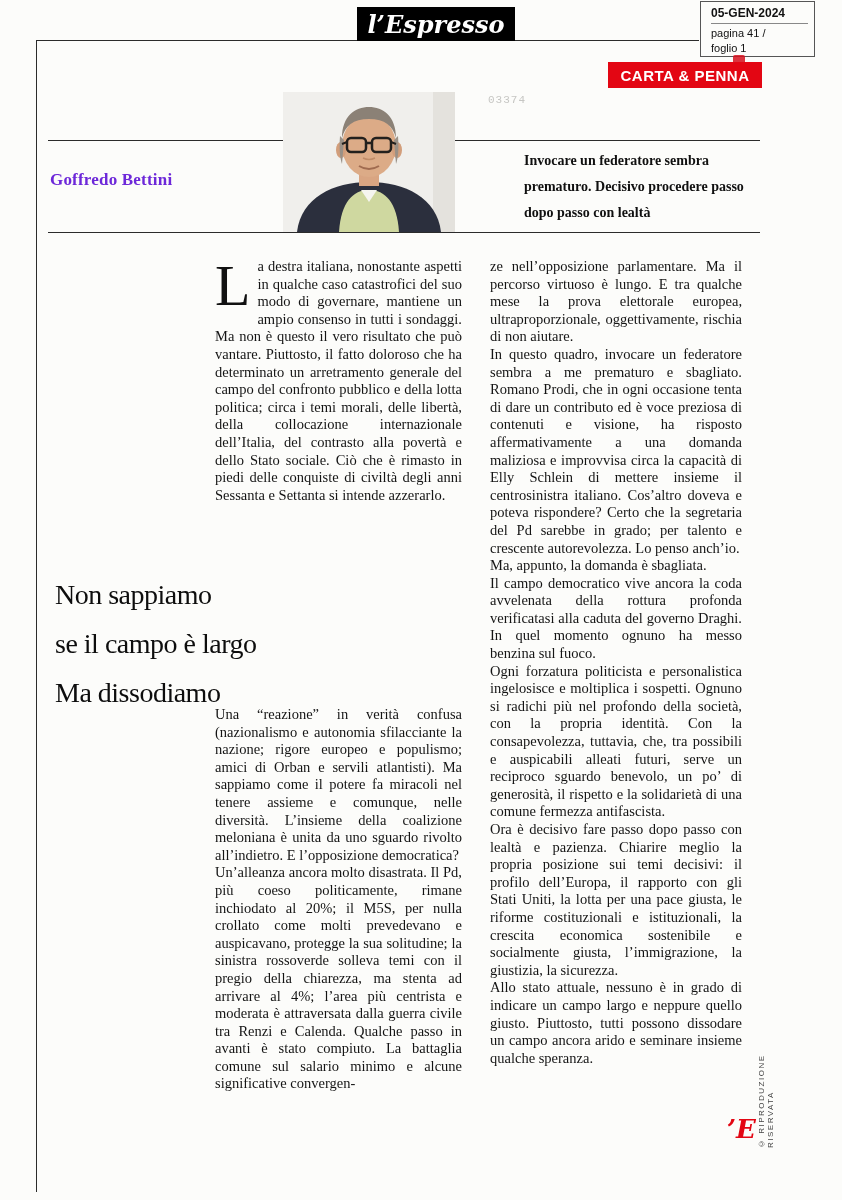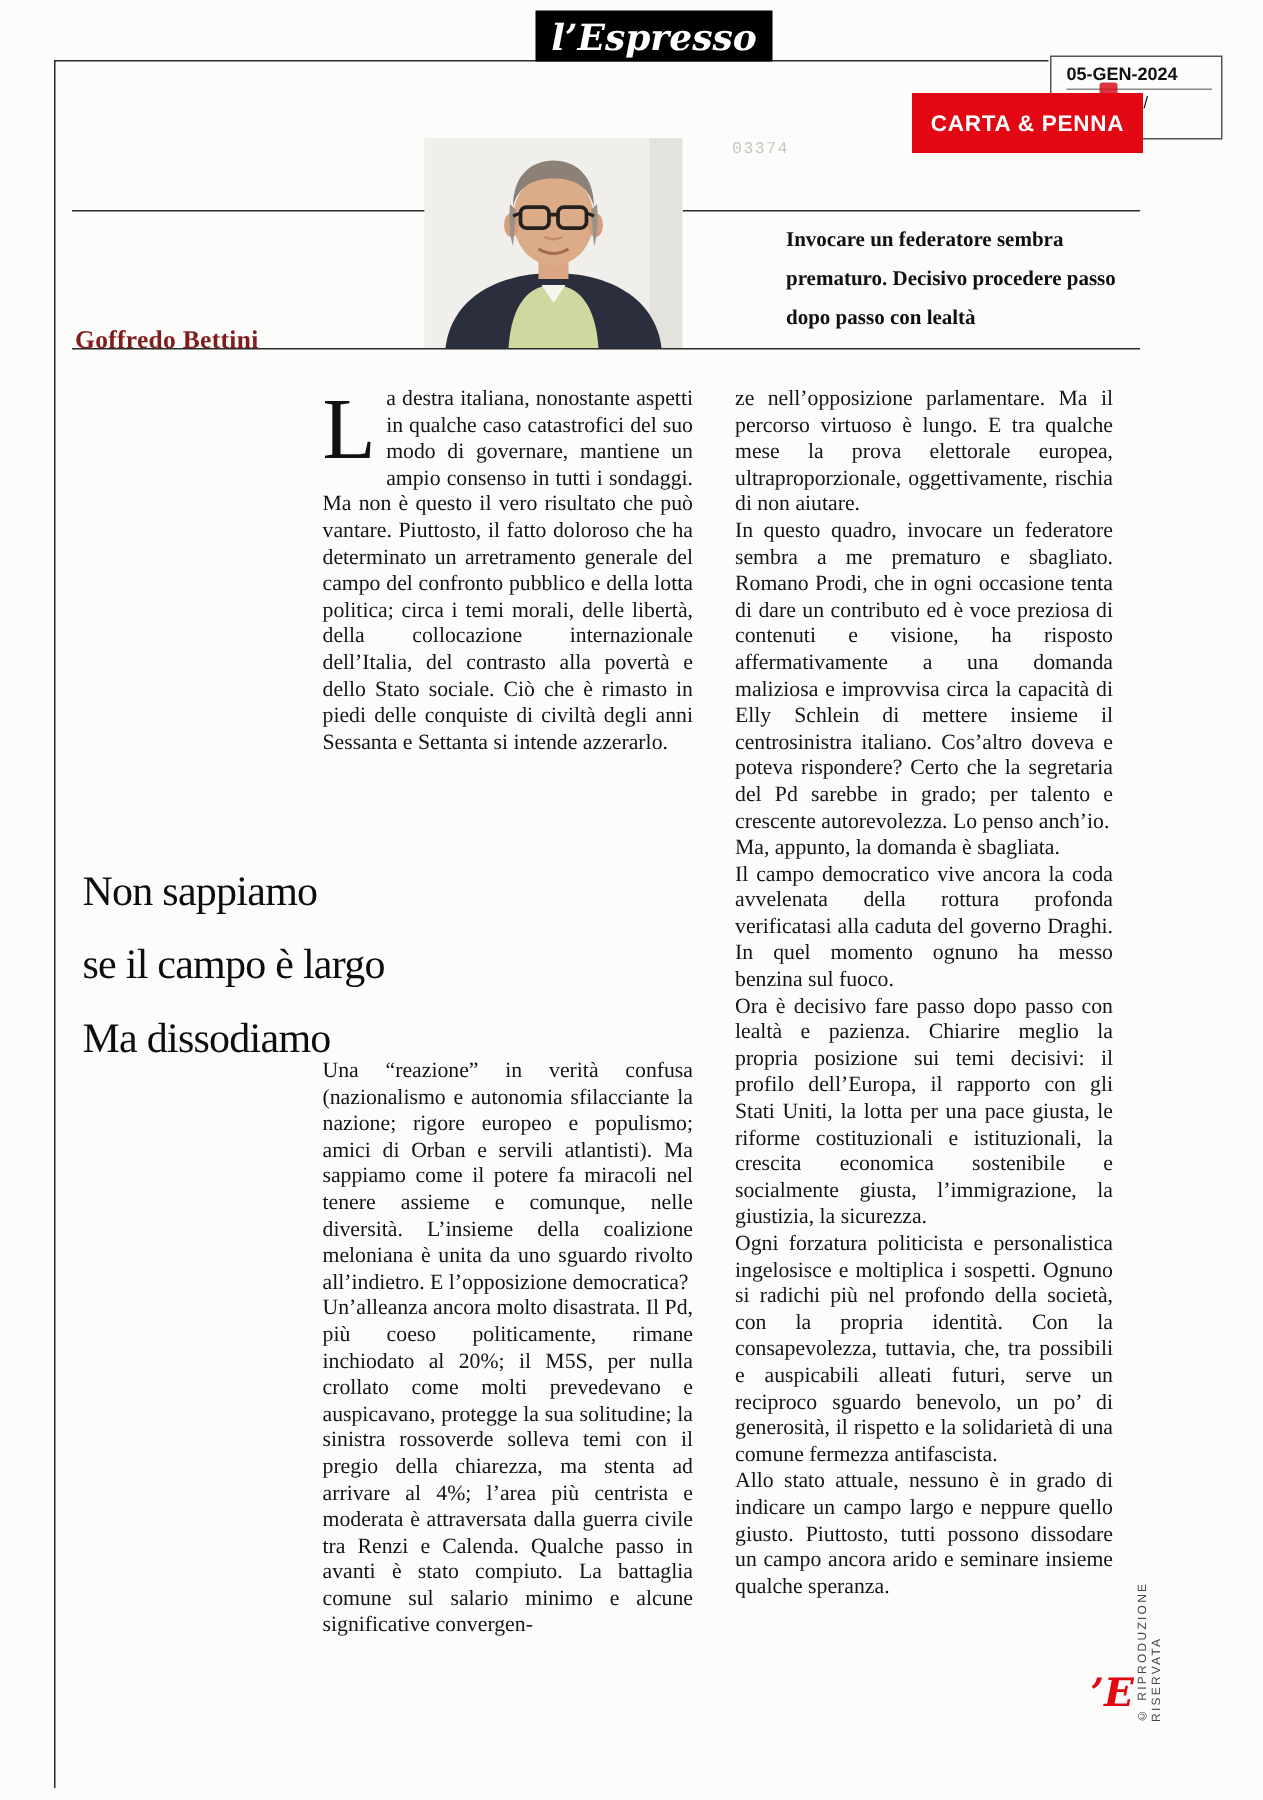--- a/index.html
+++ b/index.html
@@ -15,43 +15,43 @@
   .logo {
     position:absolute; left:357px; top:7px; width:158px; height:34px;
     background:#000; color:#fff; display:flex; align-items:center; justify-content:center;
     font-family:"DejaVu Serif", serif; font-style:italic; font-weight:700; font-size:24px;
   }
   
   .info-box {
     position:absolute; left:700px; top:1px; width:115px; height:56px;
     border:1px solid #555; background:#fcfcfa;
     font-family:"Liberation Sans", sans-serif; font-size:11px; line-height:15px;
-    padding:4px 6px 0 10px; color:#111;margin-top:36px;
+    padding:4px 6px 0 10px; color:#111;
   }
   .info-box .date { font-weight:700; font-size:12px; border-bottom:1px solid #888; padding-bottom:2px; margin-bottom:2px; }
   .red-smudge { position:absolute; left:733px; top:55px; width:12px; height:9px; background:#d5101d; opacity:.85; border-radius:2px; }
   
   .banner {
-    position:absolute; left:608px; top:62px; width:154px; height:40px;
+    position:absolute; left:608px; top:62px; width:154px; height:26px;
     background:#e30613; color:#fff; display:flex; align-items:center; justify-content:center;
     font-family:"Liberation Sans", sans-serif; font-weight:700; font-size:15px; letter-spacing:.5px;
   }
   .watermark {
     position:absolute; color:#c6c6c3; font-family:Liberation Mono, monospace;
     font-size:11px; letter-spacing:1px;
   }
   .wm1 { left:318px; top:97px; }
   .wm2 { left:488px; top:94px; }
   
   .rule { position:absolute; left:48px; width:712px; height:1px; background:#2b2b2b; }
   .rule-top { top:140px; }
   .rule-bottom { top:232px; }
   .author {
-    position:absolute; left:50px; top:170px; color:#7f1d1d;
-    font-weight:700; font-size:17px; letter-spacing:.2px;margin-top:47px;
+    position:absolute; left:50px; top:170px; color:#6d28d9;
+    font-weight:700; font-size:17px; letter-spacing:.2px;
   }
   .photo { position:absolute; left:283px; top:92px; width:172px; height:140px; background:#efeeea; }
   .standfirst {
     position:absolute; left:524px; top:148px; width:240px;
     font-weight:700; font-size:14px; line-height:26px; color:#101010;
   }
   
   .bodytext { font-size:14.5px; line-height:17.6px; text-align:justify; color:#141414; }
   .bodytext p { margin:0; }
   .col1a { position:absolute; left:215px; top:258px; width:247px; }
@@ -141,21 +141,21 @@
   <div class="bodytext col1b">
     <p>Una “reazione” in verità confusa (nazionalismo e autonomia sfilacciante la nazione; rigore europeo e populismo; amici di Orban e servili atlantisti). Ma sappiamo come il potere fa miracoli nel tenere assieme e comunque, nelle diversità. L’insieme della coalizione meloniana è unita da uno sguardo rivolto all’indietro. E l’opposizione democratica?</p>
     <p>Un’alleanza ancora molto disastrata. Il Pd, più coeso politicamente, rimane inchiodato al 20%; il M5S, per nulla crollato come molti prevedevano e auspicavano, protegge la sua solitudine; la sinistra rossoverde solleva temi con il pregio della chiarezza, ma stenta ad arrivare al 4%; l’area più centrista e moderata è attraversata dalla guerra civile tra Renzi e Calenda. Qualche passo in avanti è stato compiuto. La battaglia comune sul salario minimo e alcune significative convergen-</p>
   </div>
 
   <div class="bodytext col2">
     <p>ze nell’opposizione parlamentare. Ma il percorso virtuoso è lungo. E tra qualche mese la prova elettorale europea, ultraproporzionale, oggettivamente, rischia di non aiutare.</p>
     <p>In questo quadro, invocare un federatore sembra a me prematuro e sbagliato. Romano Prodi, che in ogni occasione tenta di dare un contributo ed è voce preziosa di contenuti e visione, ha risposto affermativamente a una domanda maliziosa e improvvisa circa la capacità di Elly Schlein di mettere insieme il centrosinistra italiano. Cos’altro doveva e poteva rispondere? Certo che la segretaria del Pd sarebbe in grado; per talento e crescente autorevolezza. Lo penso anch’io.</p>
     <p>Ma, appunto, la domanda è sbagliata.</p>
     <p>Il campo democratico vive ancora la coda avvelenata della rottura profonda verificatasi alla caduta del governo Draghi. In quel momento ognuno ha messo benzina sul fuoco.</p>
+    <p>Ogni forzatura politicista e personalistica ingelosisce e moltiplica i sospetti. Ognuno si radichi più nel profondo della società, con la propria identità. Con la consapevolezza, tuttavia, che, tra possibili e auspicabili alleati futuri, serve un reciproco sguardo benevolo, un po’ di generosità, il rispetto e la solidarietà di una comune fermezza antifascista.</p>
     <p>Ora è decisivo fare passo dopo passo con lealtà e pazienza. Chiarire meglio la propria posizione sui temi decisivi: il profilo dell’Europa, il rapporto con gli Stati Uniti, la lotta per una pace giusta, le riforme costituzionali e istituzionali, la crescita economica sostenibile e socialmente giusta, l’immigrazione, la giustizia, la sicurezza.</p>
-    <p>Ogni forzatura politicista e personalistica ingelosisce e moltiplica i sospetti. Ognuno si radichi più nel profondo della società, con la propria identità. Con la consapevolezza, tuttavia, che, tra possibili e auspicabili alleati futuri, serve un reciproco sguardo benevolo, un po’ di generosità, il rispetto e la solidarietà di una comune fermezza antifascista.</p>
     <p>Allo stato attuale, nessuno è in grado di indicare un campo largo e neppure quello giusto. Piuttosto, tutti possono dissodare un campo ancora arido e seminare insieme qualche speranza.</p>
   </div>
 
   <div class="copyright-vertical">© RIPRODUZIONE RISERVATA</div>
   <div class="logo-mark">’E</div>
 
 </div>
 
 </body></html>

